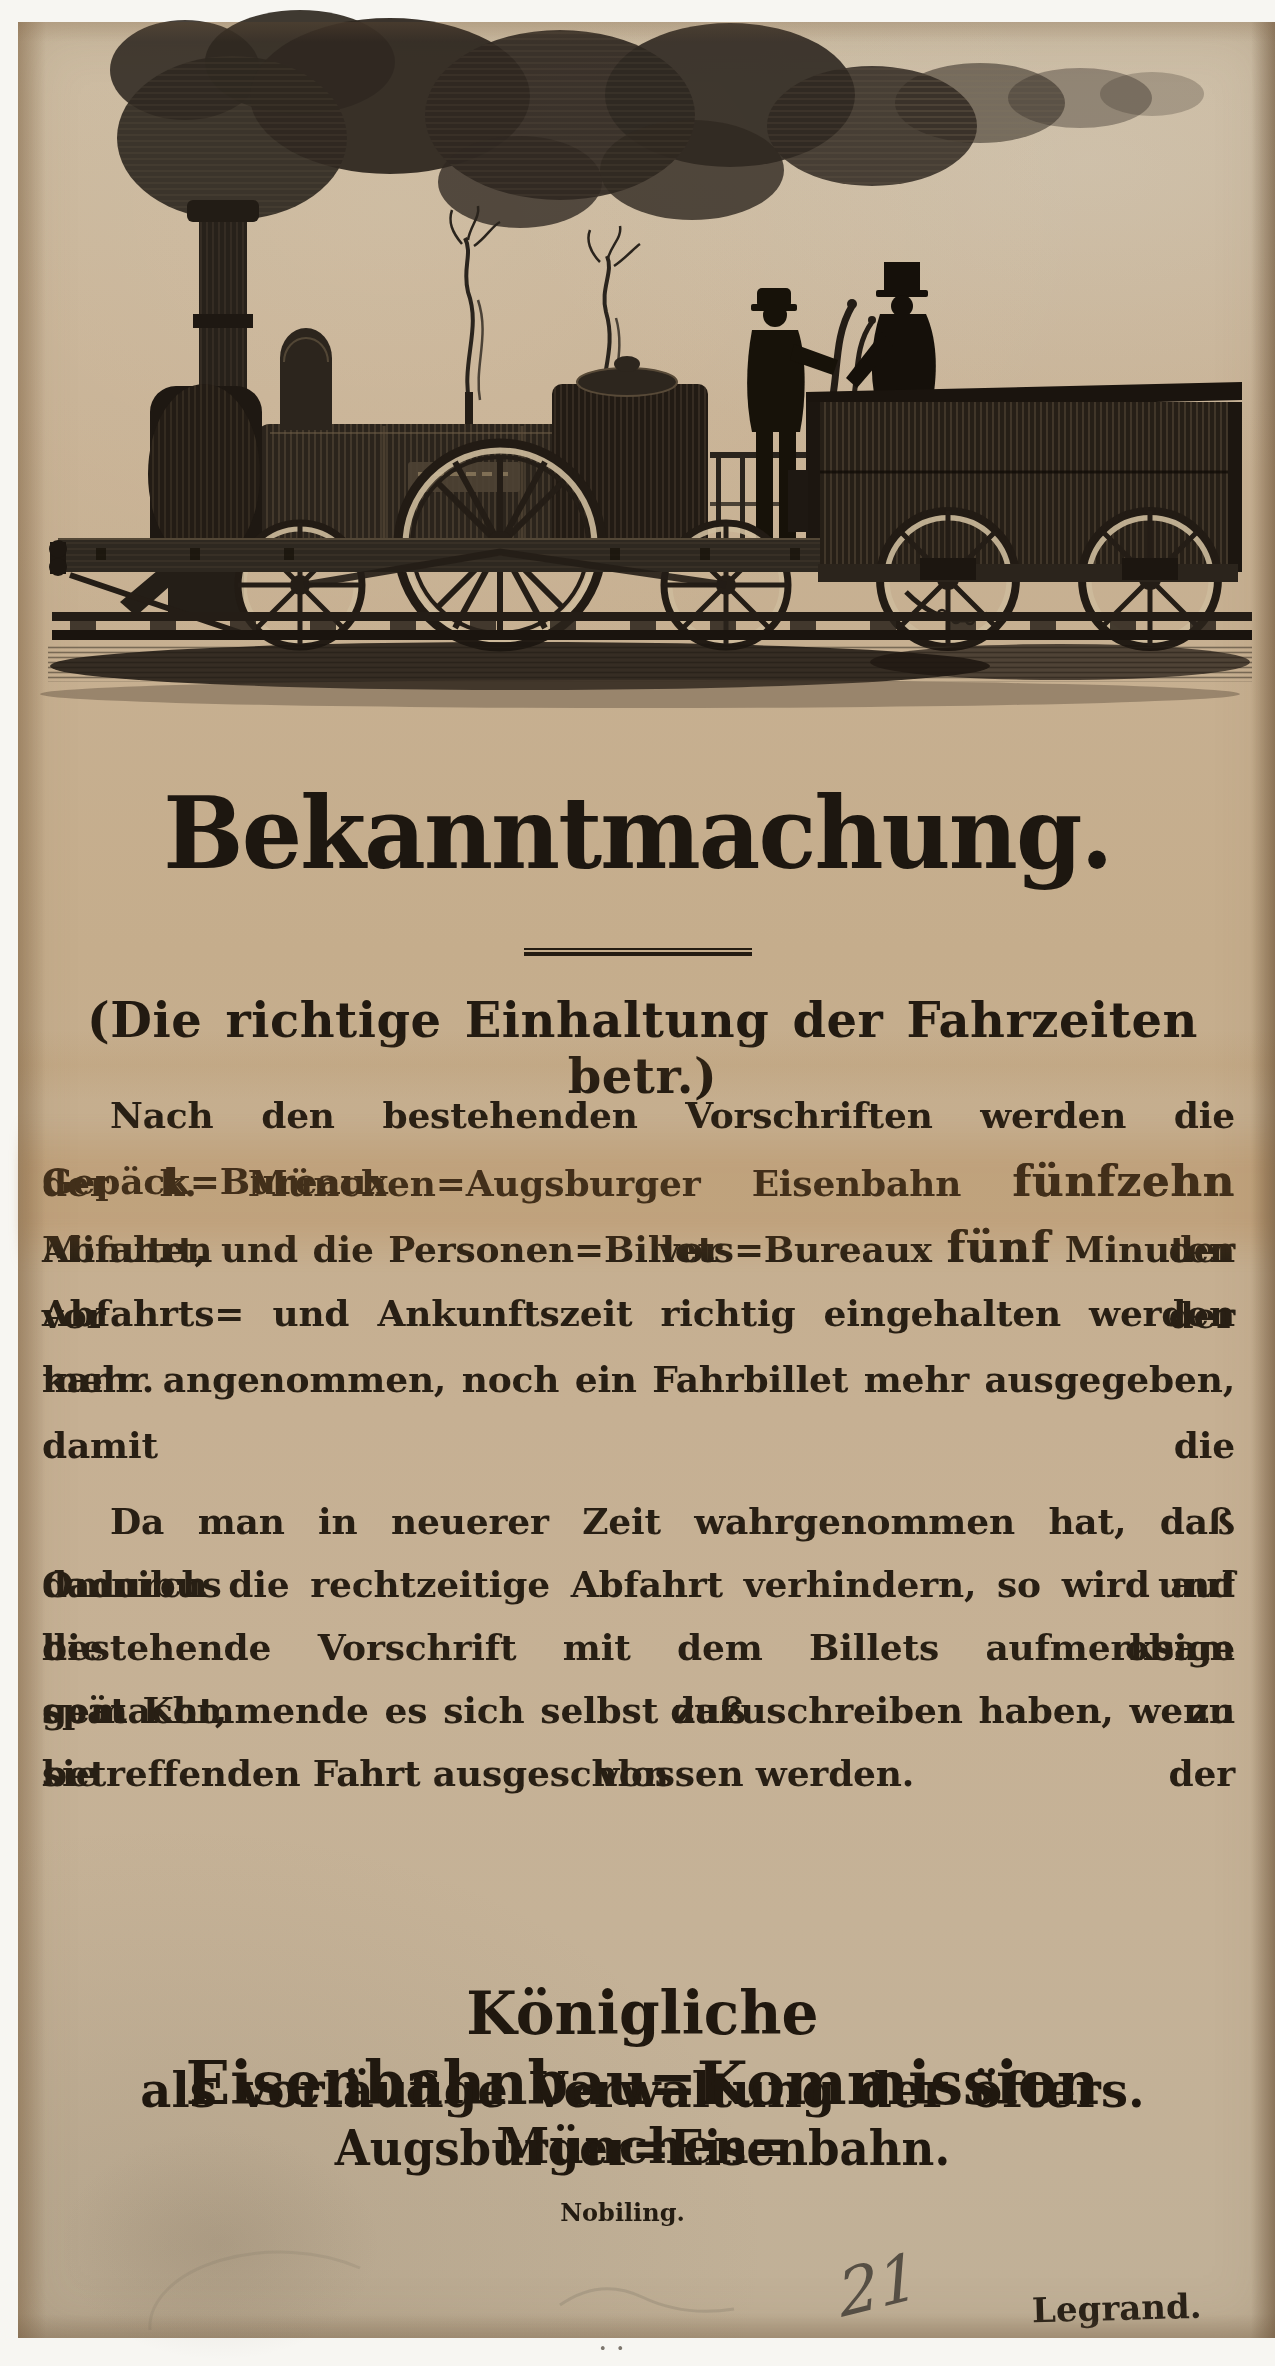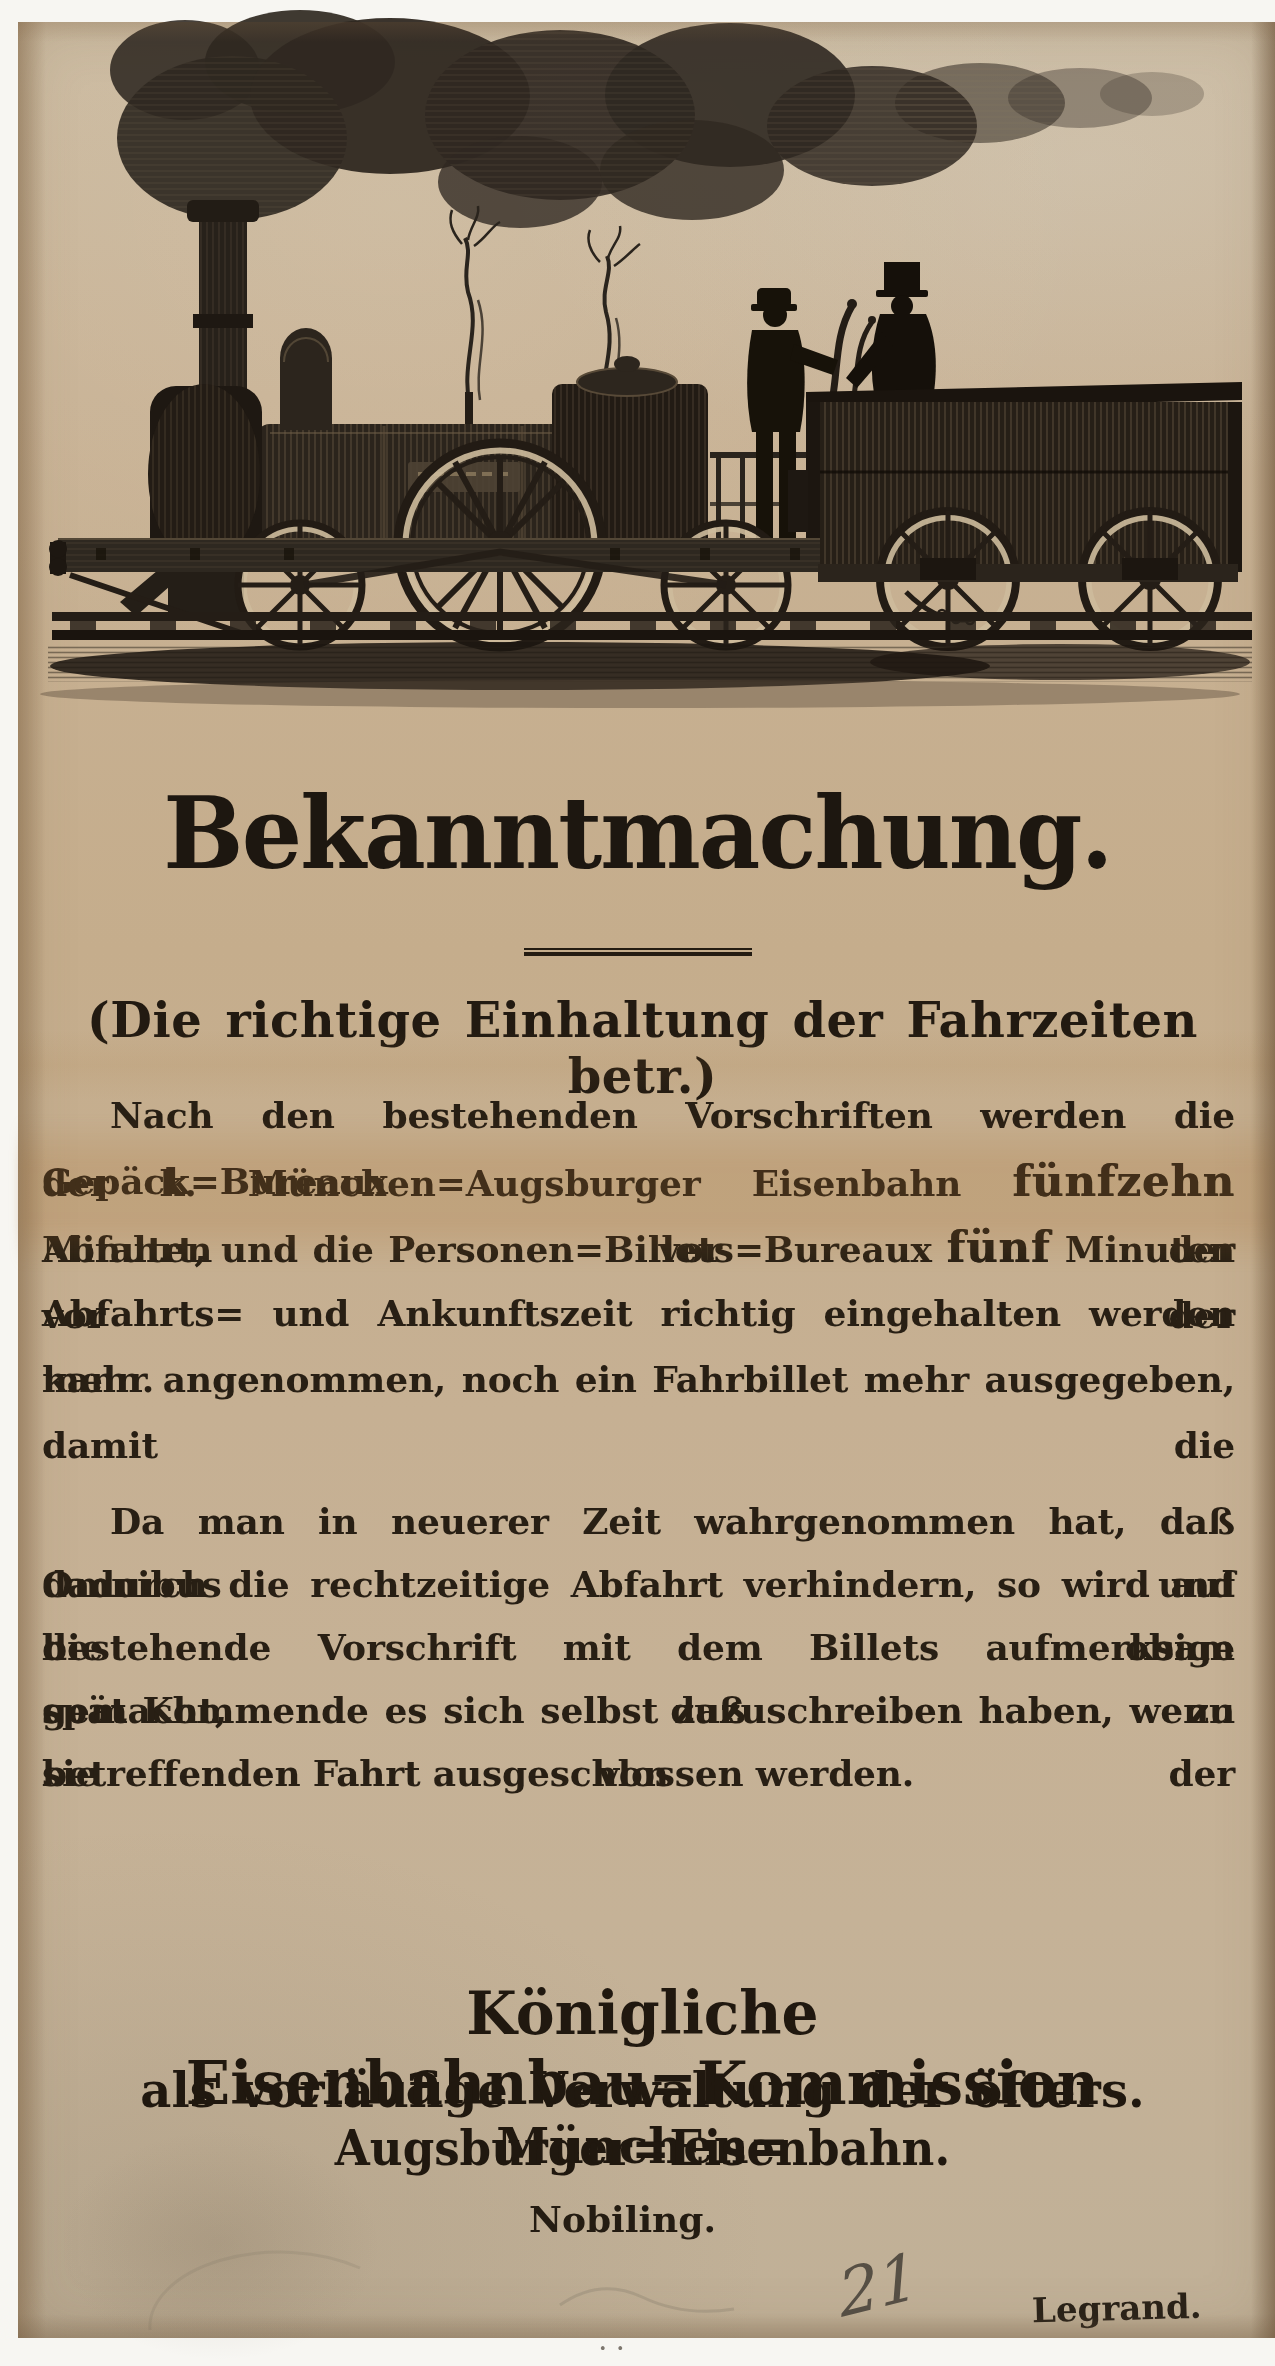--- a/index.html
+++ b/index.html
@@ -48,21 +48,21 @@
   .line.first{text-indent:68px;}
   .line.last{text-align-last:left;}
   .emph{font-size:1.2em;letter-spacing:1px;text-shadow:.7px 0 currentColor;}
   .sig1{position:absolute;left:20px;right:10px;top:1978px;text-align:center;
     font-size:60px;font-weight:bold;color:#20180f;transform:scaleX(.97);word-spacing:14px;}
   .sig2{position:absolute;left:20px;right:10px;top:2062px;text-align:center;
     font-size:48px;font-weight:bold;color:#20180f;word-spacing:6px;}
   .sig3{position:absolute;left:20px;right:10px;top:2120px;text-align:center;
     font-size:48px;font-weight:bold;color:#20180f;transform:scaleX(.94);}
   .signer{position:absolute;left:20px;right:50px;top:2198px;text-align:center;
-    font-size:36px;font-weight:bold;color:#241c12;}
+    font-size:24px;font-weight:bold;color:#241c12;}
   .pencil{position:absolute;left:838px;top:2248px;font-size:64px;font-style:italic;
     color:#3f3a33;opacity:.82;transform:rotate(-14deg) skewX(-8deg);
     font-family:"DejaVu Serif","Liberation Serif",serif;}
   .printer{position:absolute;left:1032px;top:2288px;font-size:34px;font-weight:bold;
     color:#2a2218;transform:rotate(-1.5deg);}
   .dots{position:absolute;left:598px;top:2322px;font-size:30px;color:rgba(60,50,40,.65);letter-spacing:8px;}
   .mottle{position:absolute;left:60px;top:2130px;width:320px;height:230px;
     background:radial-gradient(closest-side,rgba(110,95,75,.16),transparent);}
 </style>
 </head>

